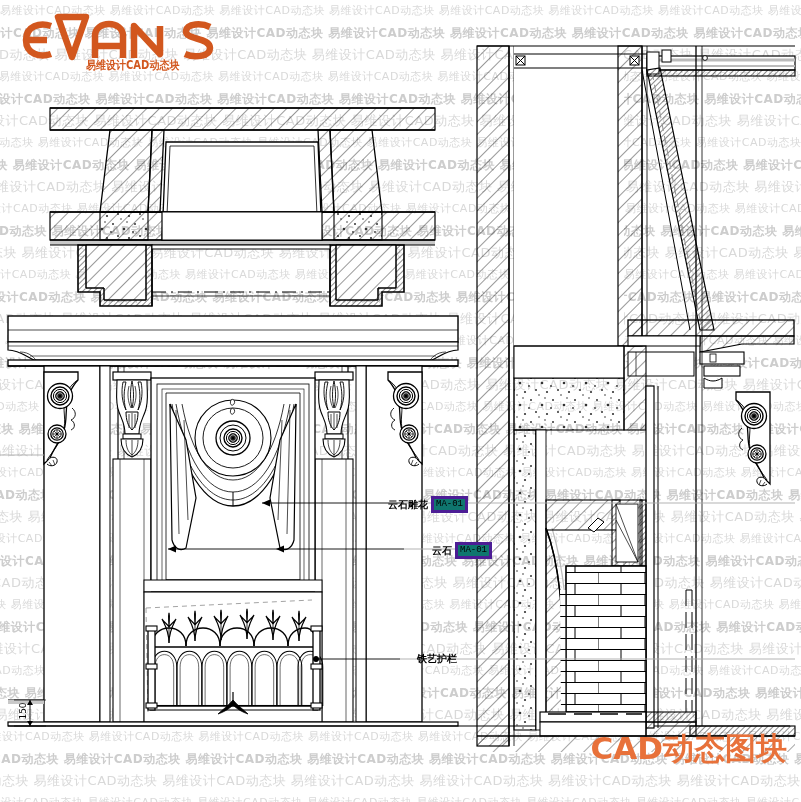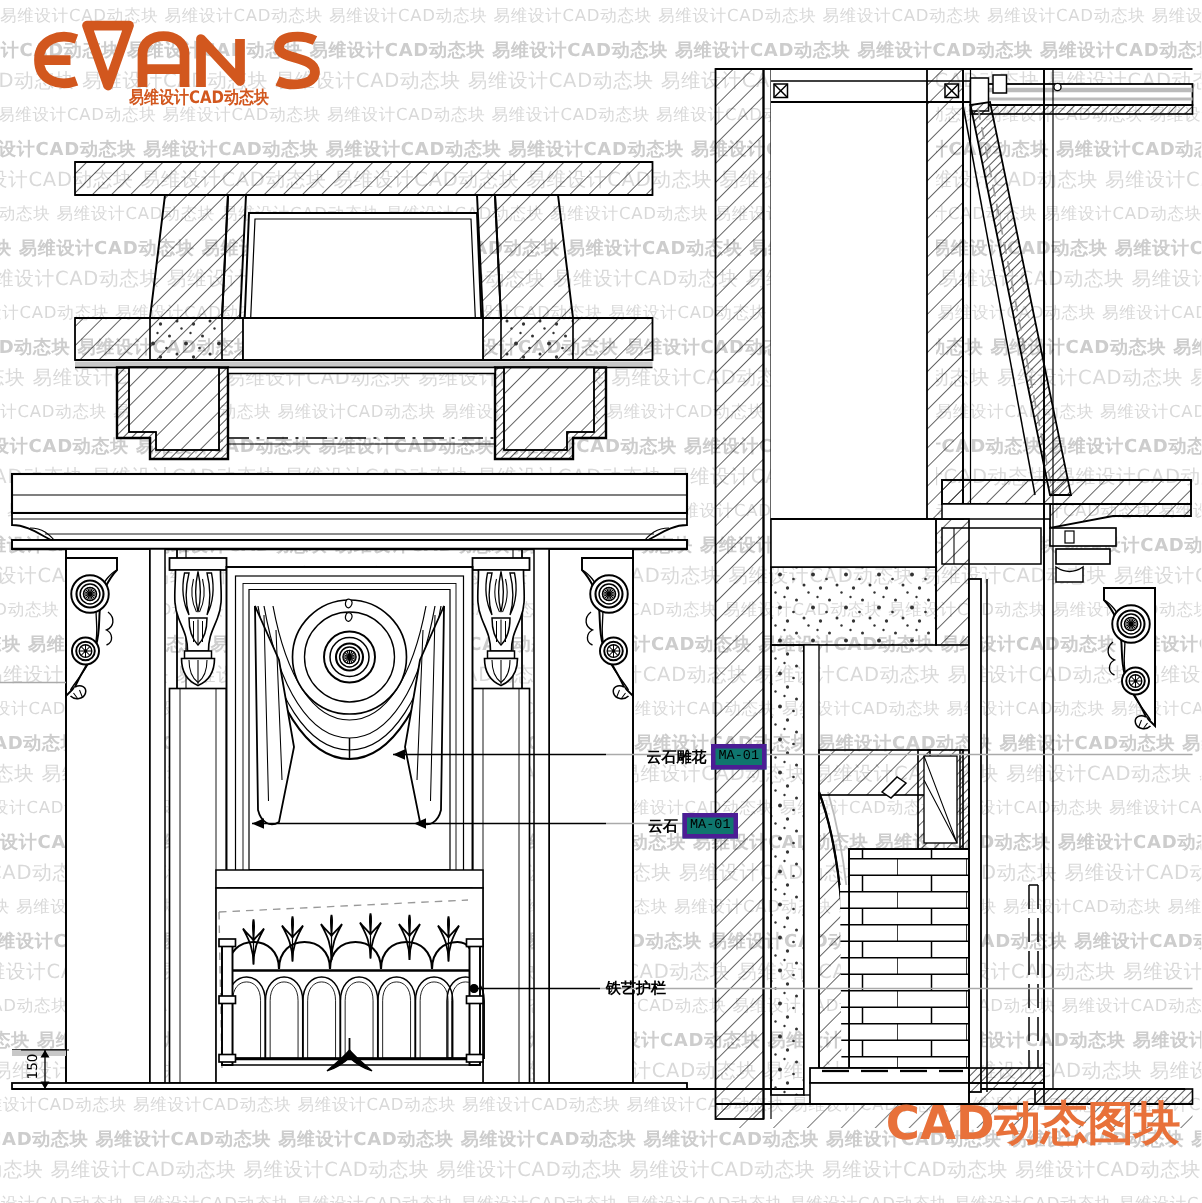--- a/index.html
+++ b/index.html
@@ -512,29 +512,29 @@
         <path d="M44,7 L72,7 L58,47 Z"></path>
         <path d="M81,48 L81,26 C81,18 88,14 95,14 C102,14 109,18 109,26 L109,48"></path>
         <path d="M83,36 L107,36"></path>
         <path d="M120,48 L120,16 L120,16 L146,44 L146,16"></path>
         <path d="M196,17 C188,13 173,13 172,21 C171,30 196,27 196,38 C196,47 180,48 171,44"></path>
       </g>
     </svg>
   </div>
   <div class="logo-sub">易维设计CAD动态块</div>
 
-  <div class="anno" style="left:431px;top:496px">
+  <div class="anno" style="left:388px;top:496px">
     <span class="txt">云石雕花</span>
     <span class="tag">MA-01</span>
   </div>
   <div class="anno" style="left:432px;top:542px">
     <span class="txt">云石</span>
     <span class="tag">MA-01</span>
   </div>
-  <div class="anno" style="left:404px;top:652px">
+  <div class="anno" style="left:417px;top:652px">
     <span class="txt">铁艺护栏</span>
   </div>
 
   <div class="dimtxt" style="left:14px;top:706px">150</div>
 
   <div id="brand">CAD动态图块</div>
 
 </div>
 
 </body></html>

